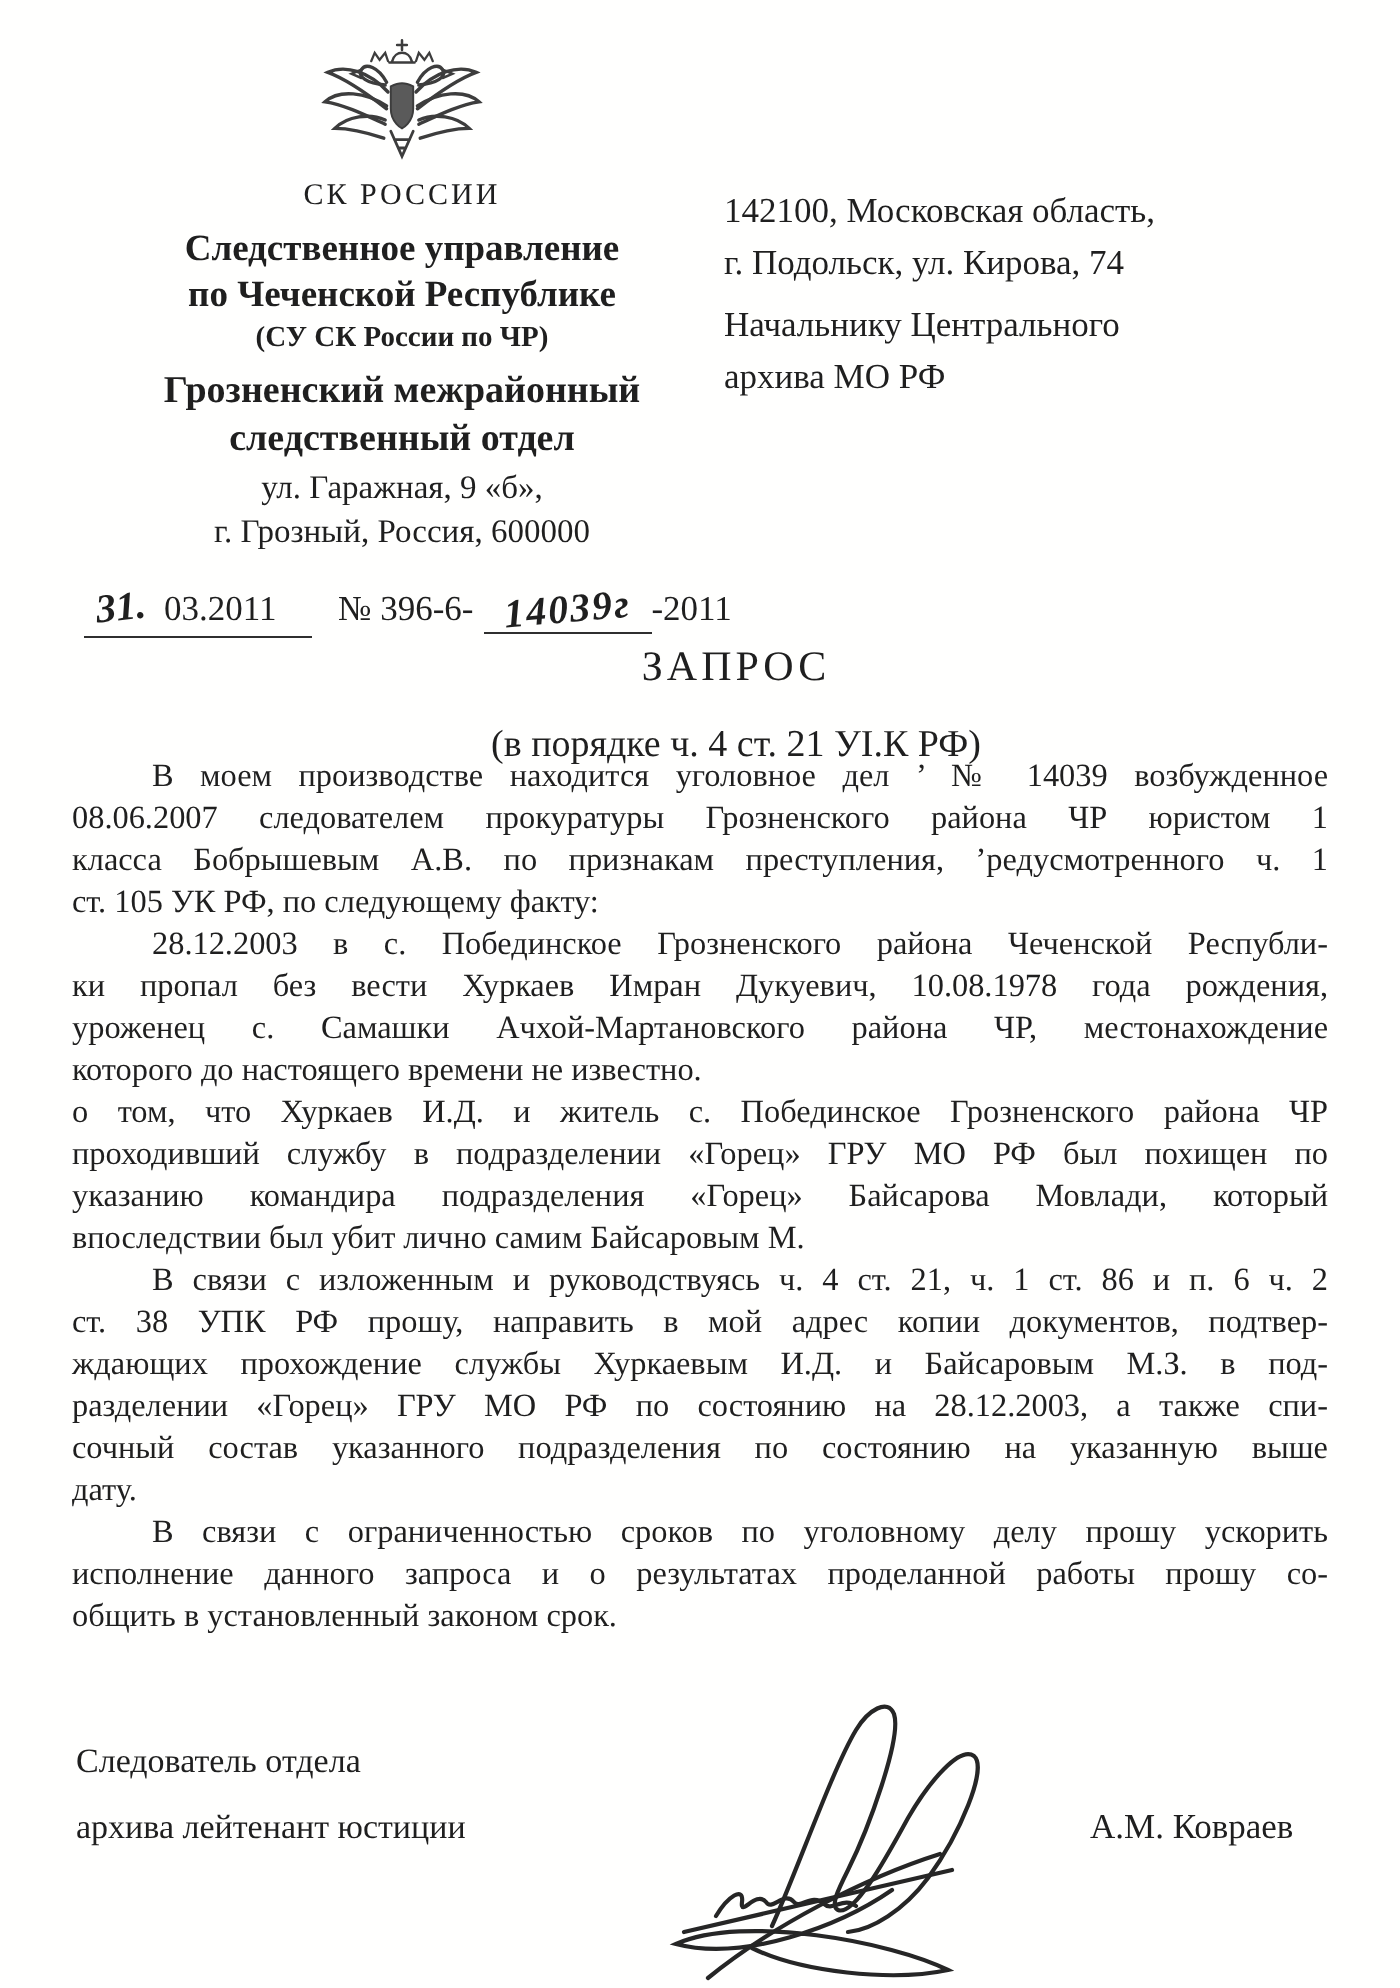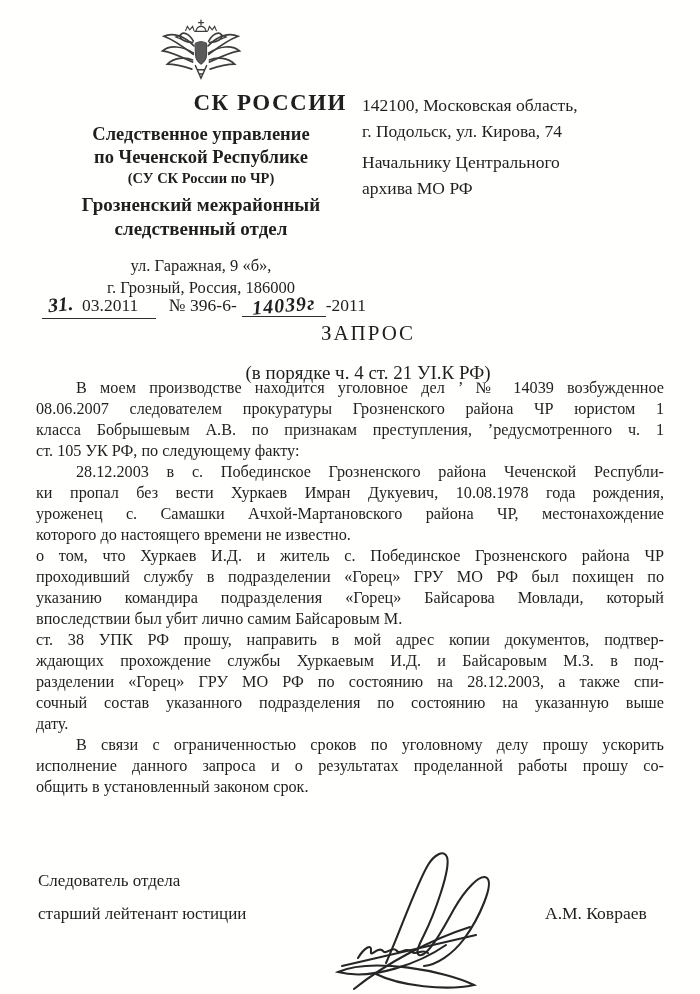--- a/index.html
+++ b/index.html
@@ -4,28 +4,28 @@
 <style>
   html,body { margin:0; padding:0; background:#ffffff; }
   .page {
     position:relative; width:700px; height:994px;
     background:#fffffe; color:#1f1f1f; overflow:hidden;
     font-family:"Liberation Serif","DejaVu Serif",serif;
   }
   
   .hdr-left { position:absolute; left:55px; top:18px; width:292px; text-align:center; }
   .emblem { display:block; margin:0 auto 2px auto; }
-  .org-title { font-size:23px; font-weight:700; letter-spacing:1.5px; margin-top:2px;text-align:right; }
+  .org-title { font-size:15px; font-weight:400; letter-spacing:1.5px; margin-top:2px; }
   .org-line { font-size:18.5px; font-weight:700; line-height:23px; }
   .org-line.gap { margin-top:7px; }
   .org-abbr { font-size:14.5px; font-weight:700; margin-top:1px; }
   .dept { font-size:19px; font-weight:700; line-height:24px; }
   .dept.gap { margin-top:6px; }
   .addr { font-size:16.5px; line-height:22px; }
-  .addr.gap { margin-top:14px; }
+  .addr.gap { margin-top:1px; }
   
   .hdr-right { position:absolute; left:362px; top:92px; width:335px; font-size:17.5px; line-height:26px; }
   .addressee { margin-top:5px; }
   
   .refline { position:absolute; left:42px; top:293px; font-size:17.5px; white-space:nowrap; }
   .u { display:inline-block; border-bottom:1.6px solid #2f2f2f; }
   .date-u { min-width:102px; padding:0 6px 2px 6px; }
   .hand { font-style:italic; font-weight:700; display:inline-block; }
   .hand-day { font-size:20px; transform:rotate(-6deg); }
   .typed-date { margin-left:9px; }
@@ -78,21 +78,21 @@
         <path d="M52 68 L60 86 L68 68 M54.5 74 h11 M57.5 80 h5" stroke-width="2"></path>
       </g>
     </svg>
     <div class="org-title">СК РОССИИ</div>
     <div class="org-line gap">Следственное управление</div>
     <div class="org-line">по Чеченской Республике</div>
     <div class="org-abbr">(СУ СК России по ЧР)</div>
     <div class="dept gap">Грозненский межрайонный</div>
     <div class="dept">следственный отдел</div>
     <div class="addr gap">ул. Гаражная, 9 «б»,</div>
-    <div class="addr">г. Грозный, Россия, 186000</div>
+    <div class="addr">г. Грозный, Россия, 600000</div>
   </div>
 
   <div class="hdr-right">
     <div>142100, Московская область,</div>
     <div>г. Подольск, ул. Кирова, 74</div>
     <div class="addressee">Начальнику Центрального</div>
     <div>архива МО РФ</div>
   </div>
 
   <div class="refline">
@@ -113,33 +113,34 @@
     <div class="bl first">28.12.2003 в с. Побединское Грозненского района Чеченской Республи-</div>
     <div class="bl">ки пропал без вести Хуркаев Имран Дукуевич, 10.08.1978 года рождения,</div>
     <div class="bl">уроженец с. Самашки Ачхой-Мартановского района ЧР, местонахождение</div>
     <div class="bl last">которого до настоящего времени не известно.</div>
 
     <div class="bl">о том, что Хуркаев И.Д. и житель с. Побединское Грозненского района ЧР</div>
     <div class="bl">проходивший службу в подразделении «Горец» ГРУ МО РФ был похищен по</div>
     <div class="bl">указанию командира подразделения «Горец» Байсарова Мовлади, который</div>
     <div class="bl last">впоследствии был убит лично самим Байсаровым М.</div>
 
+    <div class="bl first">В связи с изложенным и руководствуясь ч. 4 ст. 21, ч. 1 ст. 86 и п. 6 ч. 2</div>
     <div class="bl">ст. 38 УПК РФ прошу, направить в мой адрес копии документов, подтвер-</div>
     <div class="bl">ждающих прохождение службы Хуркаевым И.Д. и Байсаровым М.З. в под-</div>
     <div class="bl">разделении «Горец» ГРУ МО РФ по состоянию на 28.12.2003, а также спи-</div>
     <div class="bl">сочный состав указанного подразделения по состоянию на указанную выше</div>
     <div class="bl last">дату.</div>
 
     <div class="bl first">В связи с ограниченностью сроков по уголовному делу прошу ускорить</div>
     <div class="bl">исполнение данного запроса и о результатах проделанной работы прошу со-</div>
     <div class="bl last">общить в установленный законом срок.</div>
   </div>
 
   <div class="sig-role role1">Следователь отдела</div>
-  <div class="sig-role role2">старший лейтенант юстиции</div>
+  <div class="sig-role role2">архива лейтенант юстиции</div>
 
   <svg class="autograph" width="186" height="146" viewBox="0 0 186 146">
     <g fill="none" stroke="#262626" stroke-width="2.1" stroke-linecap="round">
       <path d="M58 118 C70 92 88 40 100 20 C106 10 116 4 119 12 C123 24 106 70 96 90 C91 100 87 108 91 110 C99 113 114 86 126 64 C137 45 152 28 159 33 C166 39 152 72 136 94 C124 110 108 120 96 121"></path>
       <path d="M30 113 C36 103 44 98 43 106 C42 114 50 100 55 106 C58 111 64 100 69 106 C72 110 78 101 84 107 C88 111 94 103 100 108"></path>
       <path d="M14 121 L148 90"></path>
       <path d="M118 100 C92 118 44 136 10 127 C44 112 118 126 146 140 C118 146 72 141 48 129"></path>
       <path d="M26 144 C58 118 104 94 142 82"></path>
     </g>
   </svg>

